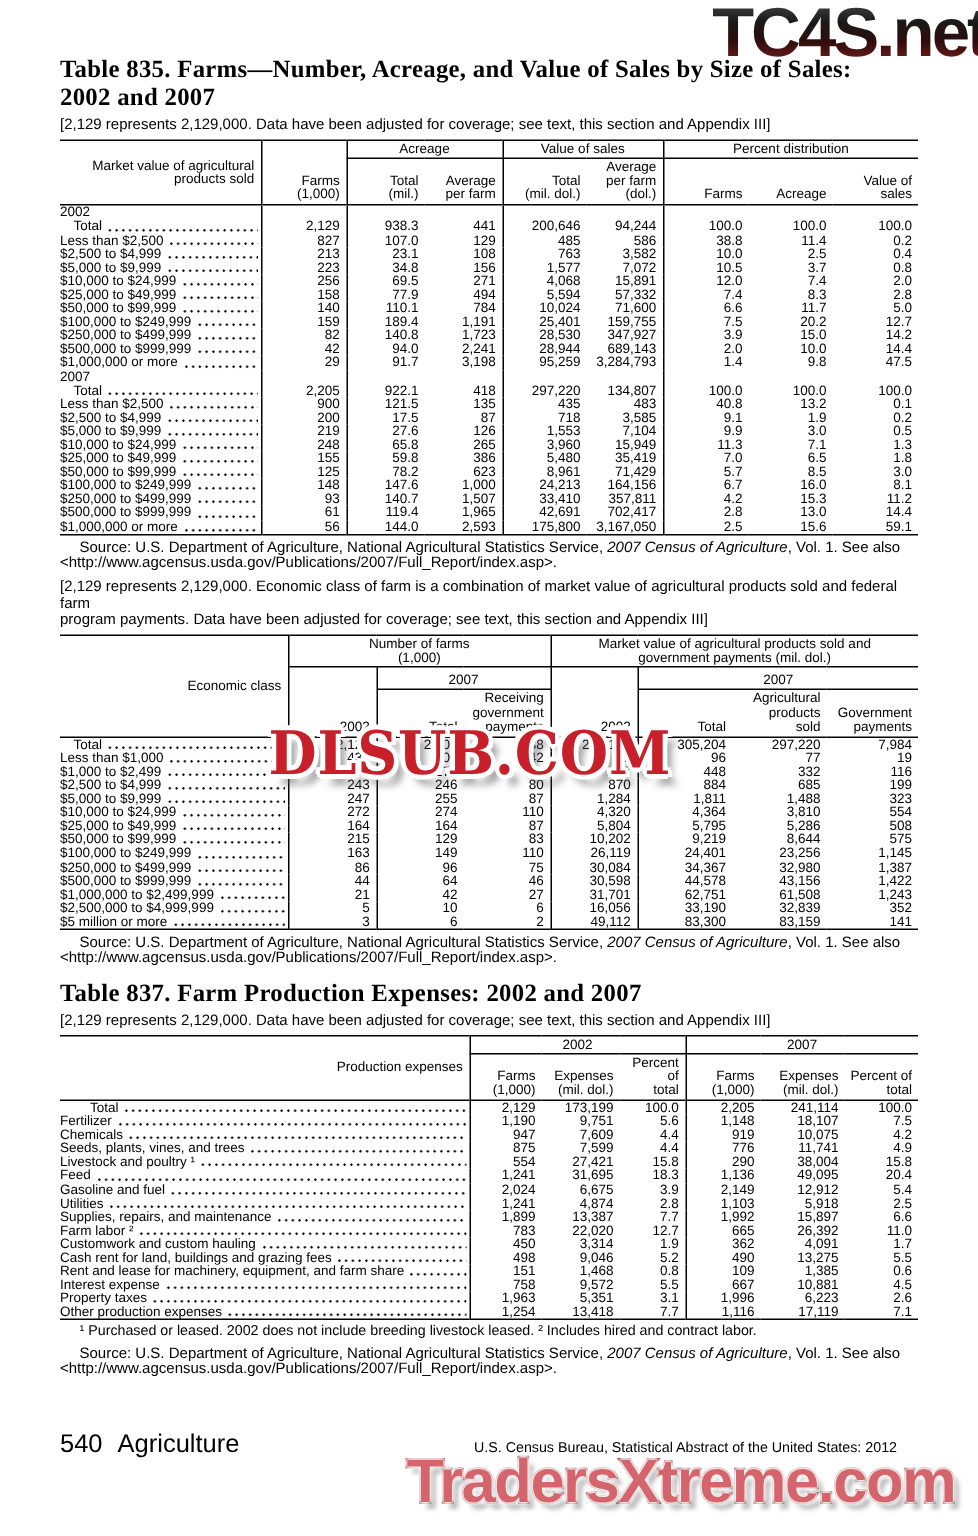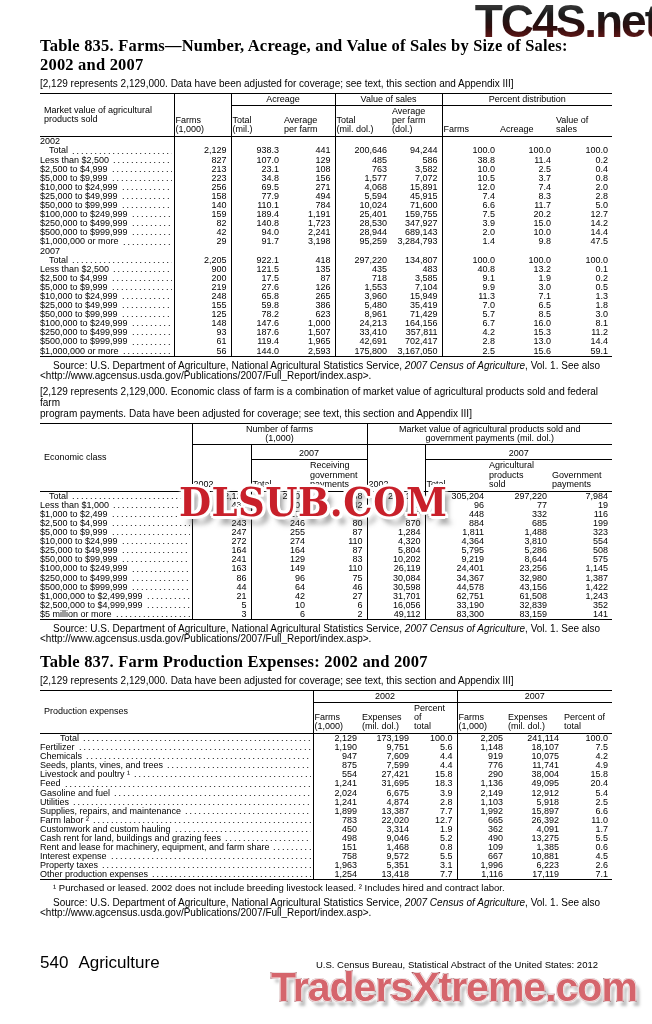--- a/index.html
+++ b/index.html
@@ -12,22 +12,22 @@
   .note{font-size:10px;line-height:11px;margin:0 0 4px 0;white-space:pre-line}
   .section{margin-bottom:5px}
   .mt{margin-top:7px}
 
   table{border-collapse:collapse;table-layout:fixed;width:572px;
         border-top:1.5px solid #000;border-bottom:1px solid #000}
   thead{border-bottom:1.5px solid #000}
   th,td{font-size:9px;line-height:9.1px;font-weight:normal;padding:0;color:#000}
   thead th{white-space:pre-line}
   .group{text-align:center;vertical-align:bottom;border-bottom:1px solid #000;padding:1px 2px}
-  .colh{text-align:left;vertical-align:bottom;padding:1px 4px 2px 1px}
-  .stub-h{text-align:left;vertical-align:middle;white-space:pre-line;padding:0 4px}
+  .colh{text-align:right;vertical-align:bottom;padding:1px 4px 2px 1px}
+  .stub-h{text-align:right;vertical-align:middle;white-space:pre-line;padding:0 4px}
   .blank{border-bottom:none}
   .vr{border-right:1px solid #000}
   .yrow th{height:12px}
 
   tbody tr{height:9.1px}
   tbody td{text-align:right;padding:0 4px 0 0;vertical-align:bottom}
   tbody th.stub{border-right:1px solid #000;text-align:left;vertical-align:bottom;padding:0}
   .stubwrap{display:flex;align-items:flex-end}
   .lbl{white-space:nowrap}
   .dots{flex:1;height:8px;margin:0 2px 1px 3px;
@@ -213,21 +213,21 @@
               <th class="stub">
                 <div class="stubwrap">
                   <span class="lbl">$25,000 to $49,999</span>
                   <span class="dots"></span>
                 </div>
               </th>
               <td class="vr">158</td>
               <td>77.9</td>
               <td class="vr">494</td>
               <td>5,594</td>
-              <td class="vr">45,915</td>
+              <td class="vr">57,332</td>
               <td>7.4</td>
               <td>8.3</td>
               <td>2.8</td>
             </tr>
             <tr>
               <th class="stub">
                 <div class="stubwrap">
                   <span class="lbl">$50,000 to $99,999</span>
                   <span class="dots"></span>
                 </div>
@@ -449,21 +449,21 @@
               <td>8.1</td>
             </tr>
             <tr>
               <th class="stub">
                 <div class="stubwrap">
                   <span class="lbl">$250,000 to $499,999</span>
                   <span class="dots"></span>
                 </div>
               </th>
               <td class="vr">93</td>
-              <td>187.6</td>
+              <td>140.7</td>
               <td class="vr">1,507</td>
               <td>33,410</td>
               <td class="vr">357,811</td>
               <td>4.2</td>
               <td>15.3</td>
               <td>11.2</td>
             </tr>
             <tr>
               <th class="stub">
                 <div class="stubwrap">
@@ -650,21 +650,21 @@
               <td>5,286</td>
               <td>508</td>
             </tr>
             <tr>
               <th class="stub">
                 <div class="stubwrap">
                   <span class="lbl">$50,000 to $99,999</span>
                   <span class="dots"></span>
                 </div>
               </th>
-              <td class="vr">241</td>
+              <td class="vr">215</td>
               <td>129</td>
               <td class="vr">83</td>
               <td class="vr">10,202</td>
               <td>9,219</td>
               <td>8,644</td>
               <td>575</td>
             </tr>
             <tr>
               <th class="stub">
                 <div class="stubwrap">

